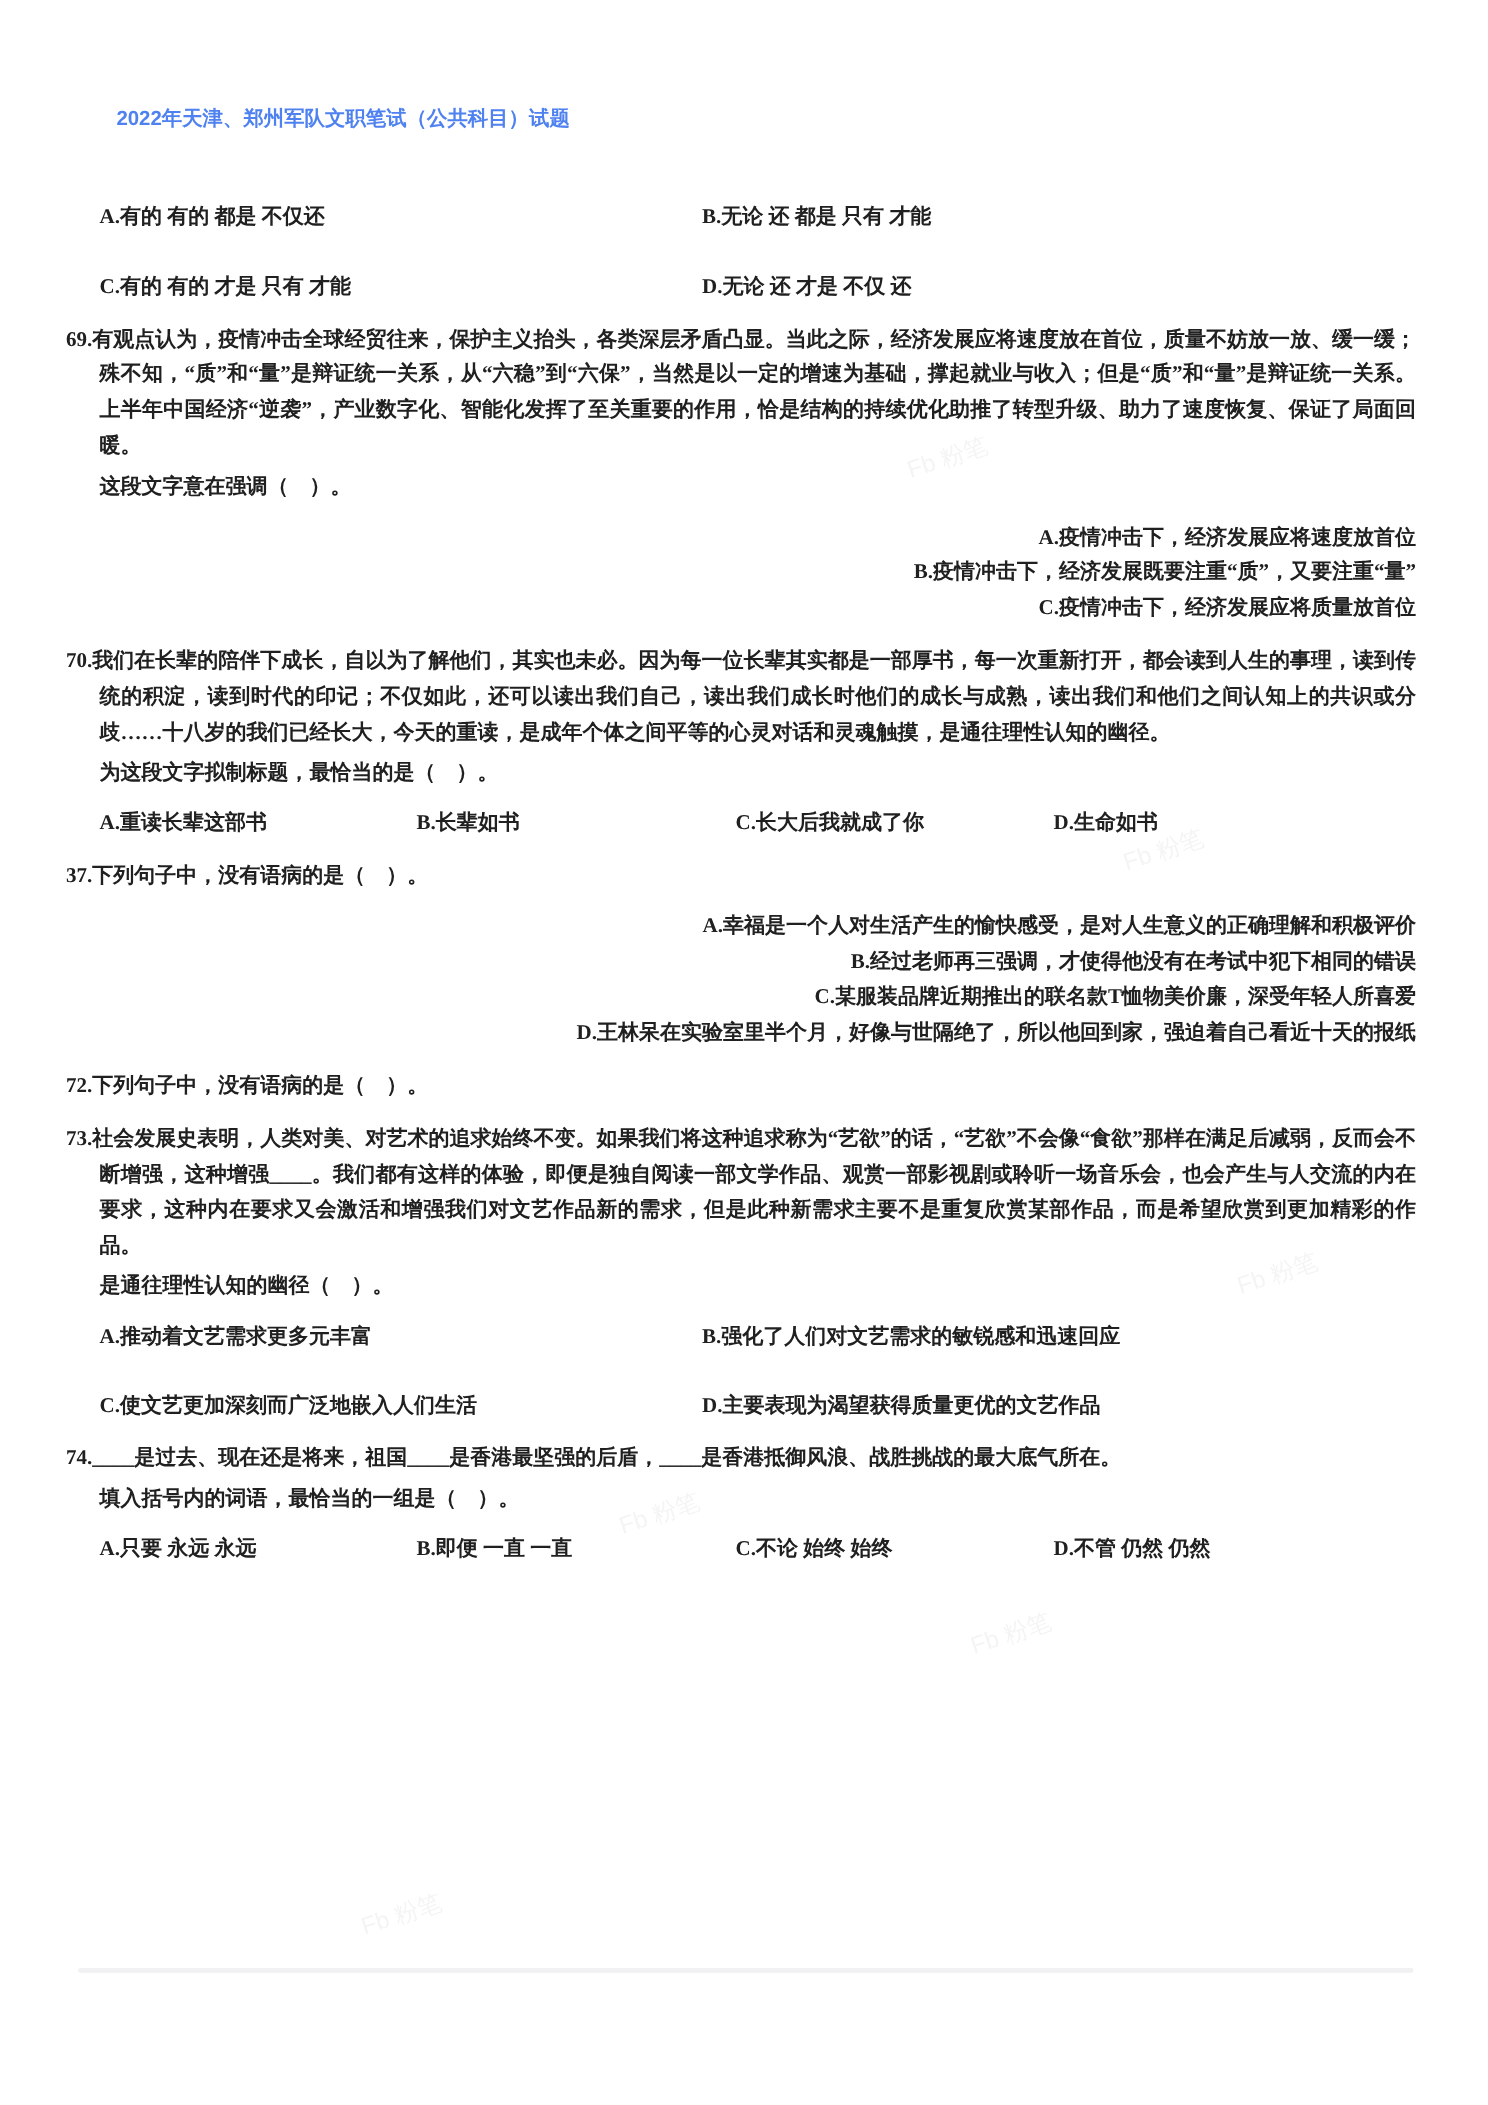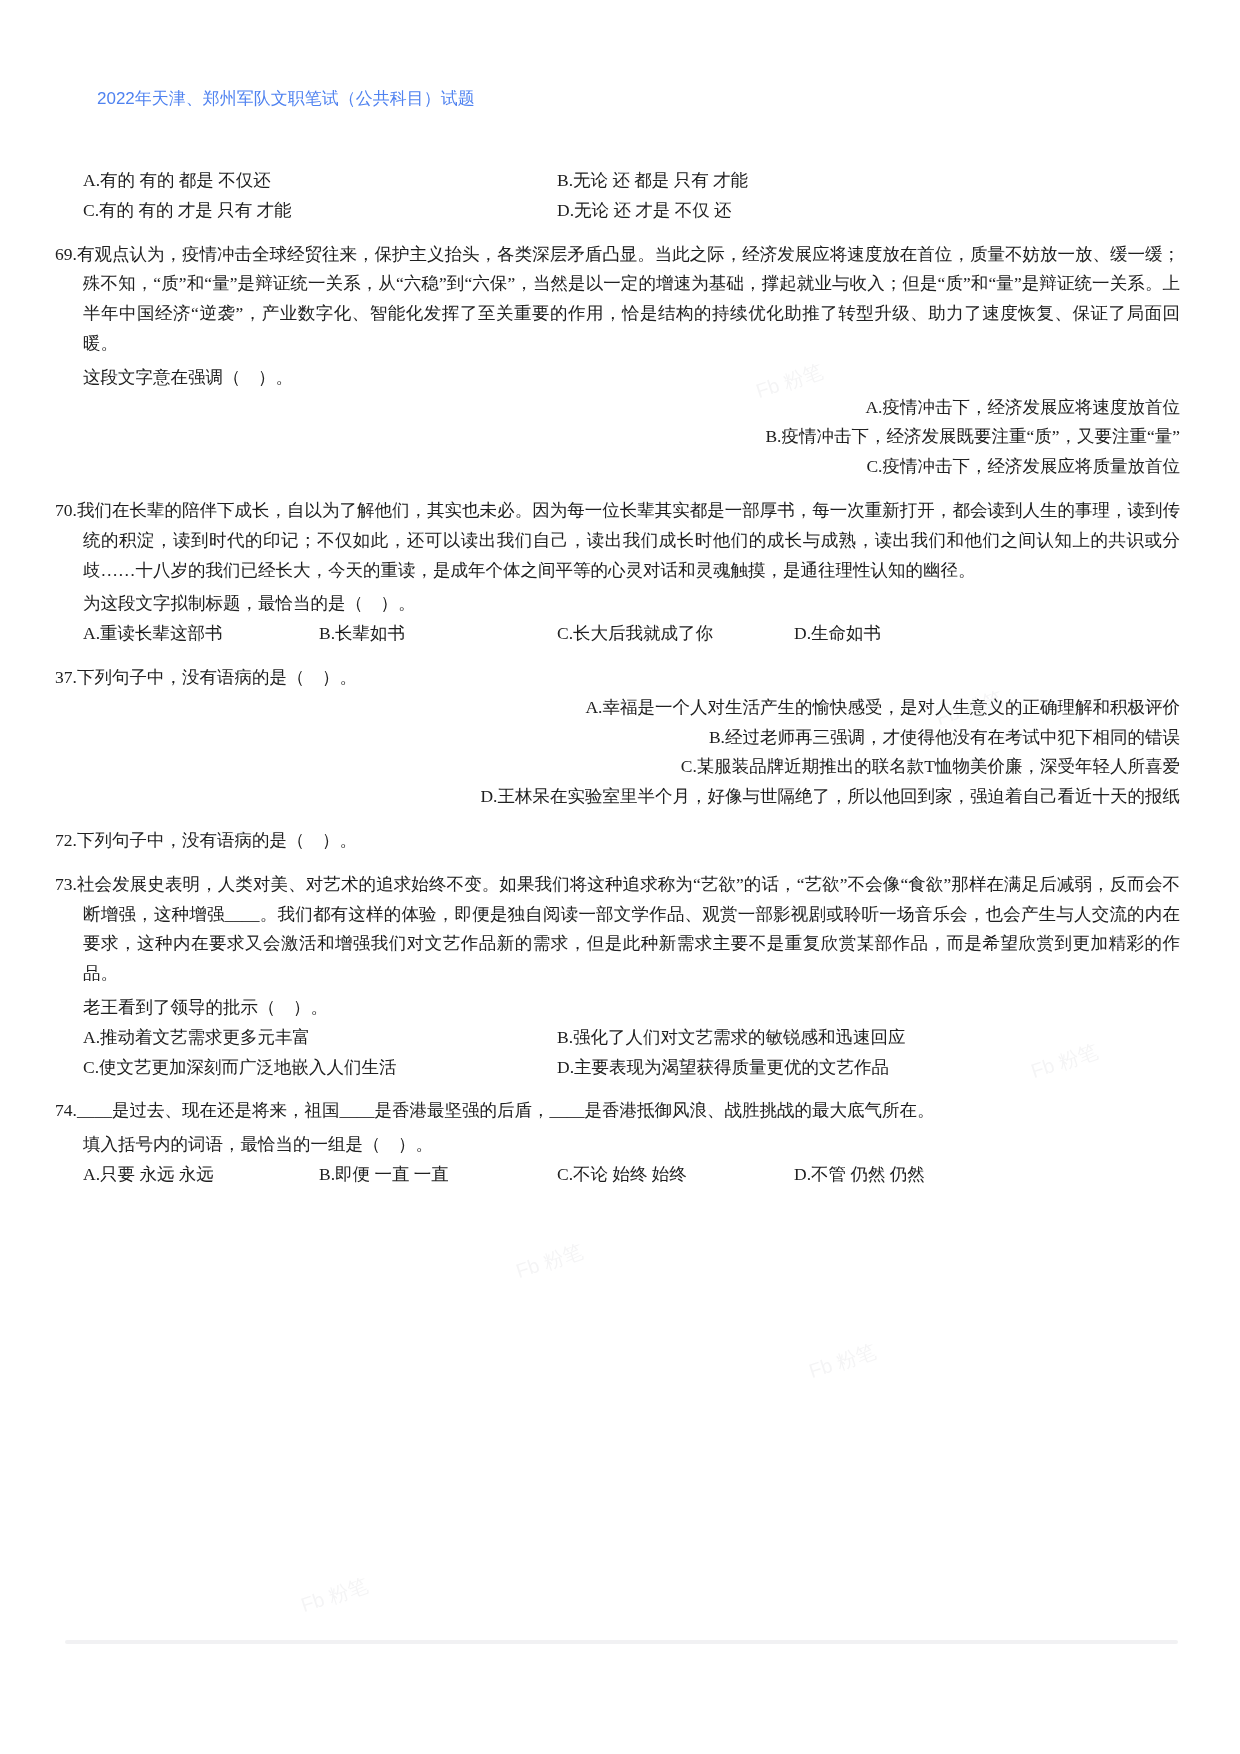--- a/index.html
+++ b/index.html
@@ -10,20 +10,21 @@
     overflow: hidden;
     font-family: "Liberation Serif", "DejaVu Serif", serif;
     color: #202020;
   }
   .doc {
     position: absolute; inset: 0;
     padding: 88px 60px 0 55px;
     box-sizing: border-box;
     font-size: 17.5px;
     line-height: 29.8px;
+    font-weight: bold;
   }
   .page-title {
     font-family: "Liberation Sans", "DejaVu Sans", sans-serif;
     font-size: 17px;
     line-height: 22px;
     color: #4f82f0;
     padding-left: 42px;
     margin-bottom: 56px;
   }
   .question { margin-top: 14px; }
@@ -31,21 +32,21 @@
     margin: 0;
     padding-left: 28px;
     text-indent: -28px;
     text-align: justify;
   }
   .qnum { display: inline; }
   .prompt {
     margin: 4px 0 0 0;
     padding-left: 28px;
   }
-  .opts { padding-left: 28px; margin-top: 0; }
+  .opts { padding-left: 28px; margin-top: 12px; gap: 28px; }
   .opts-stacked .opt { text-align: right; }
   .opts-grid-2 {
     display: grid;
     grid-template-columns: 474px 1fr;
   }
   .opts-grid-4 {
     display: grid;
     grid-template-columns: 236px 238px 237px 1fr;
   }
   .divider {
@@ -109,21 +110,21 @@
       <div class="opt">D.王林呆在实验室里半个月，好像与世隔绝了，所以他回到家，强迫着自己看近十天的报纸</div>
     </div>
   </section>
 
   <section class="question">
     <p class="stem"><span class="qnum">72.</span><span>下列句子中，没有语病的是（　）。</span></p>
   </section>
 
   <section class="question">
     <p class="stem"><span class="qnum">73.</span><span>社会发展史表明，人类对美、对艺术的追求始终不变。如果我们将这种追求称为“艺欲”的话，“艺欲”不会像“食欲”那样在满足后减弱，反而会不断增强，这种增强____。我们都有这样的体验，即便是独自阅读一部文学作品、观赏一部影视剧或聆听一场音乐会，也会产生与人交流的内在要求，这种内在要求又会激活和增强我们对文艺作品新的需求，但是此种新需求主要不是重复欣赏某部作品，而是希望欣赏到更加精彩的作品。</span></p>
-    <p class="prompt">老王看到了领导的批示（　）。</p>
+    <p class="prompt">是通往理性认知的幽径（　）。</p>
     <div class="opts opts-grid-2">
       <div class="opt">A.推动着文艺需求更多元丰富</div>
       <div class="opt">B.强化了人们对文艺需求的敏锐感和迅速回应</div>
       <div class="opt">C.使文艺更加深刻而广泛地嵌入人们生活</div>
       <div class="opt">D.主要表现为渴望获得质量更优的文艺作品</div>
     </div>
   </section>
 
   <section class="question">
     <p class="stem"><span class="qnum">74.</span><span>____是过去、现在还是将来，祖国____是香港最坚强的后盾，____是香港抵御风浪、战胜挑战的最大底气所在。</span></p>

